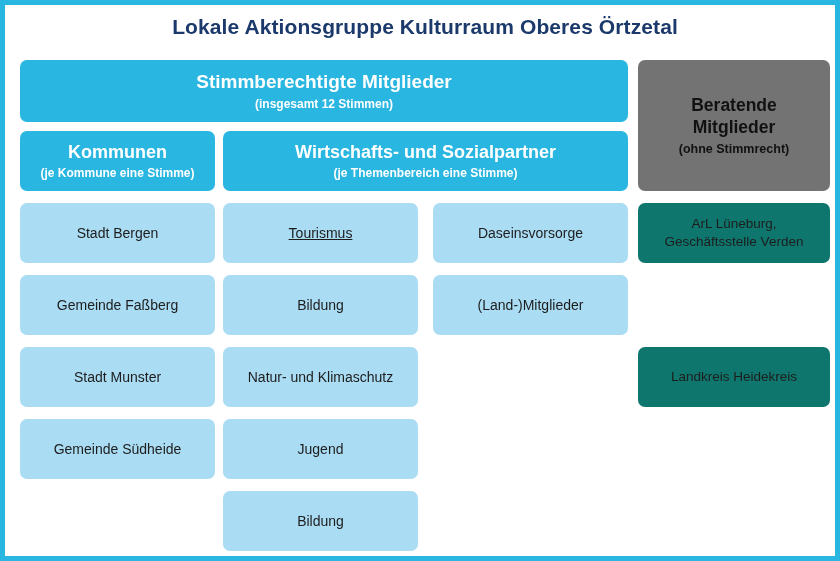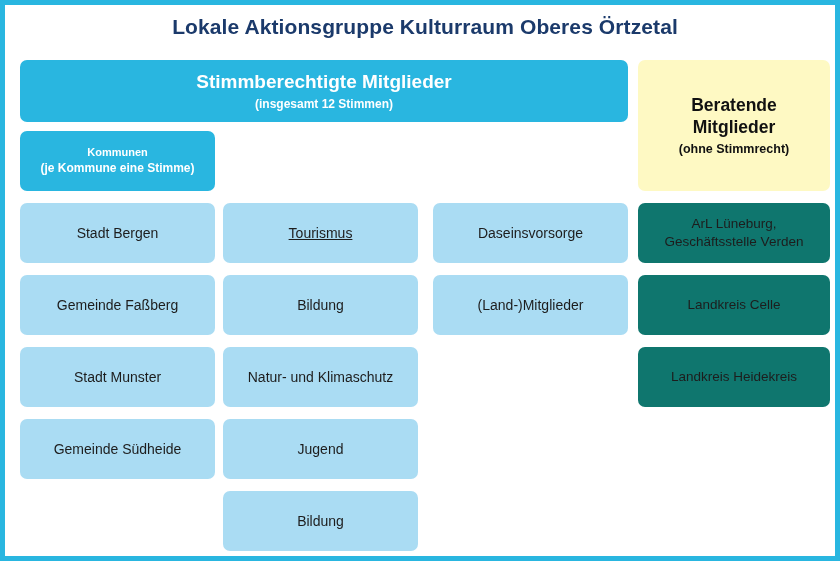--- a/index.html
+++ b/index.html
@@ -51,41 +51,41 @@
     font-weight: bold;
     line-height: 1.2;
   }
   .hdr-blue .sub {
     font-size: 12px;
     font-weight: bold;
     margin-top: 3px;
     line-height: 1.2;
   }
   .hdr-blue.small .main {
-    font-size: 11px;
+    font-size: 18px;
     font-weight: bold;
   }
   .hdr-blue.small .sub {
     font-size: 12px;
     font-weight: bold;
     margin-top: 2px;
   }
   .cell-blue {
     background: #aadcf3;
     color: #1d1d1d;
     font-size: 14px;
   }
   .cell-grey {
     background: #0f766e;
     color: #1d1d1d;
     font-size: 13.5px;
     line-height: 1.35;
   }
   .hdr-grey {
-    background: #fef9c3;
+    background: #737373;
     color: #111111;
   }
   .hdr-grey .main {
     font-size: 17.5px;
     font-weight: bold;
     line-height: 1.25;
   }
   .hdr-grey .sub {
     font-size: 12.5px;
     font-weight: bold;
@@ -105,20 +105,24 @@
   <div class="box hdr-blue" style="left:15px; top:55px; width:608px; height:62px;">
     <span class="main">Stimmberechtigte Mitglieder</span>
     <span class="sub">(insgesamt 12 Stimmen)</span>
   </div>
 
   <div class="box hdr-blue small" style="left:15px; top:126px; width:195px; height:60px;">
     <span class="main">Kommunen</span>
     <span class="sub">(je Kommune eine Stimme)</span>
   </div>
 
+  <div class="box hdr-blue small" style="left:218px; top:126px; width:405px; height:60px;">
+    <span class="main">Wirtschafts- und Sozialpartner</span>
+    <span class="sub">(je Themenbereich eine Stimme)</span>
+  </div>
 
   <div class="box cell-blue" style="left:15px; top:198px; width:195px; height:60px;">Stadt Bergen</div>
   <div class="box cell-blue" style="left:15px; top:270px; width:195px; height:60px;">Gemeinde Faßberg</div>
   <div class="box cell-blue" style="left:15px; top:342px; width:195px; height:60px;">Stadt Munster</div>
   <div class="box cell-blue" style="left:15px; top:414px; width:195px; height:60px;">Gemeinde Südheide</div>
 
   <div class="box cell-blue" style="left:218px; top:198px; width:195px; height:60px;text-decoration:underline;">Tourismus</div>
   <div class="box cell-blue" style="left:218px; top:270px; width:195px; height:60px;">Bildung</div>
   <div class="box cell-blue" style="left:218px; top:342px; width:195px; height:60px;">Natur- und Klimaschutz</div>
   <div class="box cell-blue" style="left:218px; top:414px; width:195px; height:60px;">Jugend</div>
@@ -130,20 +134,17 @@
   <div class="box hdr-grey" style="left:633px; top:55px; width:192px; height:131px;">
     <span class="main cell-line">Beratende</span>
     <span class="main cell-line">Mitglieder</span>
     <span class="sub">(ohne Stimmrecht)</span>
   </div>
 
   <div class="box cell-grey" style="left:633px; top:198px; width:192px; height:60px;">
     <span class="cell-line">ArL Lüneburg,</span>
     <span class="cell-line">Geschäftsstelle Verden</span>
   </div>
-  <div class="box cell-grey" style="left:633px; top:270px; width:192px; height:60px;">
-    <span class="cell-line">Landkreis Celle</span>
-  </div>
   <div class="box cell-grey" style="left:633px; top:342px; width:192px; height:60px;">
     <span class="cell-line">Landkreis Heidekreis</span>
   </div>
 
 </div>
 
 </body></html>

